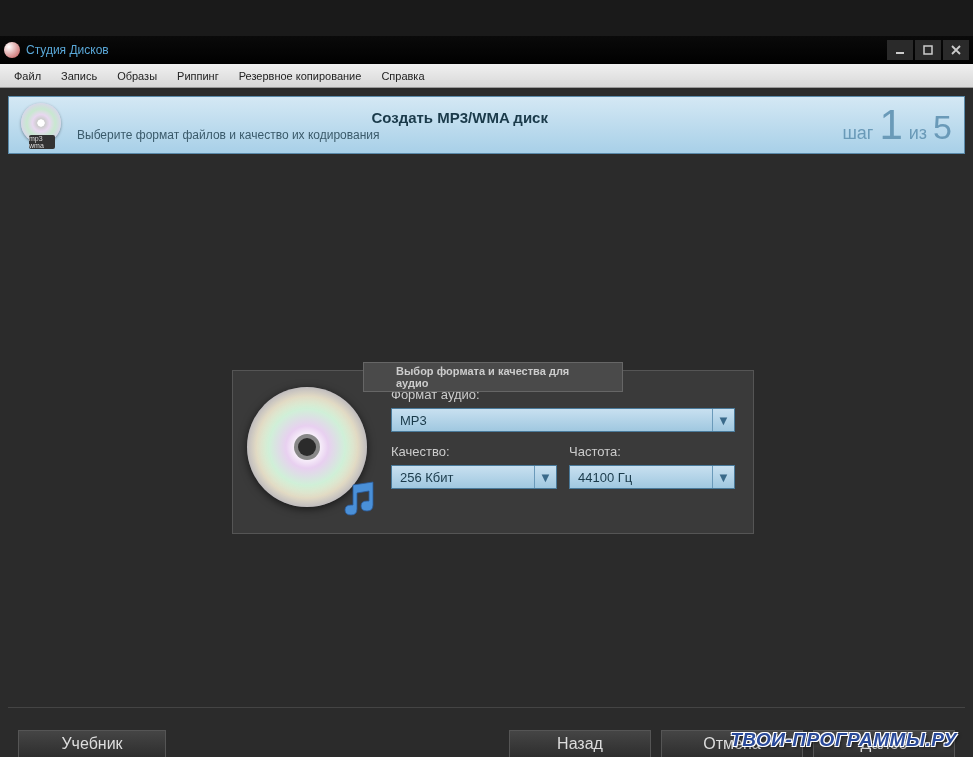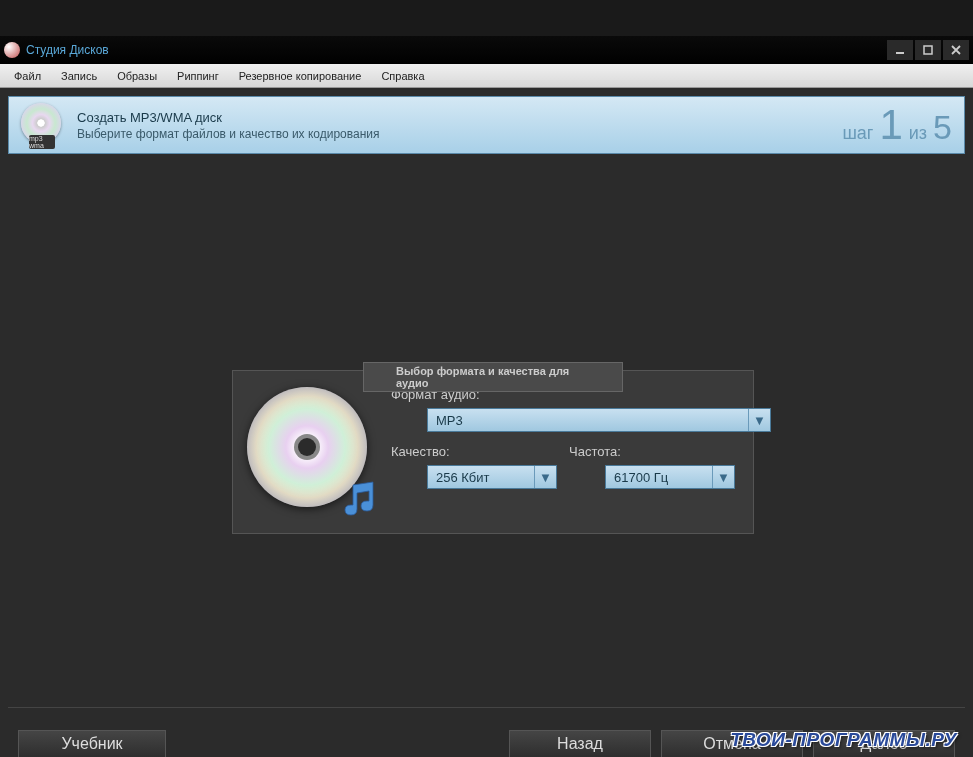--- a/index.html
+++ b/index.html
@@ -16,38 +16,38 @@
 .menubar { height: 24px; background: linear-gradient(#f0f0f0, #d8d8d8); display: flex; align-items: center; padding: 0 4px; font-size: 11px; color: #222; border-bottom: 1px solid #999; }
 .menu-item { padding: 3px 10px; cursor: pointer; }
 
 .content { flex: 1; background: #2b2b2b; padding: 8px; display: flex; flex-direction: column; }
 
 .header-band { height: 58px; background: linear-gradient(#d4e8f4, #a8d0e8); border: 1px solid #5a8aaa; display: flex; align-items: center; padding: 0 12px; color: #2a4a5a; }
 .header-icon { width: 44px; height: 44px; margin-right: 12px; position: relative; }
 .disc-small { width: 40px; height: 40px; border-radius: 50%; background: radial-gradient(circle, #fff 12%, #ccc 14%, #e8d8f0 30%, #c8e8d0 50%, #d8d8e8 70%, #bbb 100%); box-shadow: 0 1px 3px rgba(0,0,0,.4); }
 .tag-overlay { position: absolute; bottom: -2px; left: 8px; width: 26px; height: 14px; background: #333; color: #ddd; font-size: 7px; display: flex; align-items: center; justify-content: center; border-radius: 2px; }
 .header-text { flex: 1; }
-.header-title { font-size: 13px; font-weight: normal; color: #1a3a4a; }
+.header-title { font-size: 15px; font-weight: bold; color: #1a3a4a; text-align: center; }
 .header-sub { font-size: 12px; color: #3a5a6a; margin-top: 2px; }
 .step-indicator { font-size: 18px; color: #6a9ab8; display: flex; align-items: baseline; gap: 6px; }
 .step-num { font-size: 42px; font-weight: 300; line-height: 1; }
 
 .dark-area { flex: 1; background: #2b2b2b; position: relative; }
 
 .panel { position: absolute; left: 224px; top: 216px; width: 522px; height: 164px; background: #3a3a3a; border: 1px solid #555; }
 .panel-legend { position: absolute; top: -9px; left: 50%; transform: translateX(-50%); background: #4a4a4a; border: 1px solid #666; padding: 2px 32px; font-size: 11px; color: #ccc; font-weight: bold; }
 .panel-body { display: flex; padding: 16px 18px 12px 14px; gap: 16px; height: 100%; }
 .disc-art { width: 128px; height: 128px; position: relative; flex-shrink: 0; }
 .disc-big { width: 120px; height: 120px; border-radius: 50%; background: radial-gradient(circle, #fff 8%, #999 9%, #fff 10%, #e8d0f0 25%, #d0f0d8 45%, #f0e8d0 60%, #d8d8f0 80%, #aaa 100%); box-shadow: inset 0 0 20px rgba(0,0,0,.3), 0 2px 8px rgba(0,0,0,.6); position: relative; }
 .disc-big::after { content:""; position:absolute; left:50%; top:50%; width:18px; height:18px; background:#2b2b2b; border-radius:50%; transform:translate(-50%,-50%); box-shadow: 0 0 0 4px #888; }
 .note-icon { position: absolute; right: -4px; bottom: -4px; width: 40px; height: 40px; }
 
 .fields { flex: 1; display: flex; flex-direction: column; gap: 4px; }
 .field-label { font-size: 13px; color: #ccc; margin-bottom: 2px; }
-.dropdown { height: 24px; background: linear-gradient(#c8e0f0, #a0c8e0); border: 1px solid #4a7a9a; display: flex; align-items: center; padding: 0 0 0 8px; font-size: 13px; color: #1a3a4a; cursor: pointer; position: relative; margin-left: 36px; }
+.dropdown { height: 24px; background: linear-gradient(#c8e0f0, #a0c8e0); border: 1px solid #4a7a9a; display: flex; align-items: center; padding: 0 0 0 8px; font-size: 13px; color: #1a3a4a; cursor: pointer; position: relative; }
 .dropdown .dd-arrow { width: 22px; height: 100%; display: flex; align-items: center; justify-content: center; border-left: 1px solid #6a9aba; margin-left: auto; color: #3a6a8a; }
 .row-two { display: flex; gap: 12px; }
 .row-two > div { flex: 1; display: flex; flex-direction: column; gap: 4px; }
 .full-dd { width: 100%; }
 
 .footer { height: 42px; background: #2b2b2b; display: flex; align-items: center; padding: 8px 10px; gap: 10px; border-top: 1px solid #444; }
 .btn { height: 28px; background: linear-gradient(#454545, #2e2e2e); border: 1px solid #555; color: #ddd; font-size: 16px; display: flex; align-items: center; justify-content: center; cursor: pointer; padding: 0 18px; margin-top: 31px; }
 .btn-tutorial { width: 148px; }
 .spacer { flex: 1; }
 .btn-nav { width: 142px; }
@@ -129,21 +129,21 @@
               <div>
                 <div class="field-label">Качество:</div>
                 <div class="dropdown">
                   <span>256 Кбит</span>
                   <span class="dd-arrow">▼</span>
                 </div>
               </div>
               <div>
                 <div class="field-label">Частота:</div>
                 <div class="dropdown">
-                  <span>61700 Гц</span>
+                  <span>44100 Гц</span>
                   <span class="dd-arrow">▼</span>
                 </div>
               </div>
             </div>
           </div>
         </div>
       </div>
     </div>
 
     <div class="footer">

